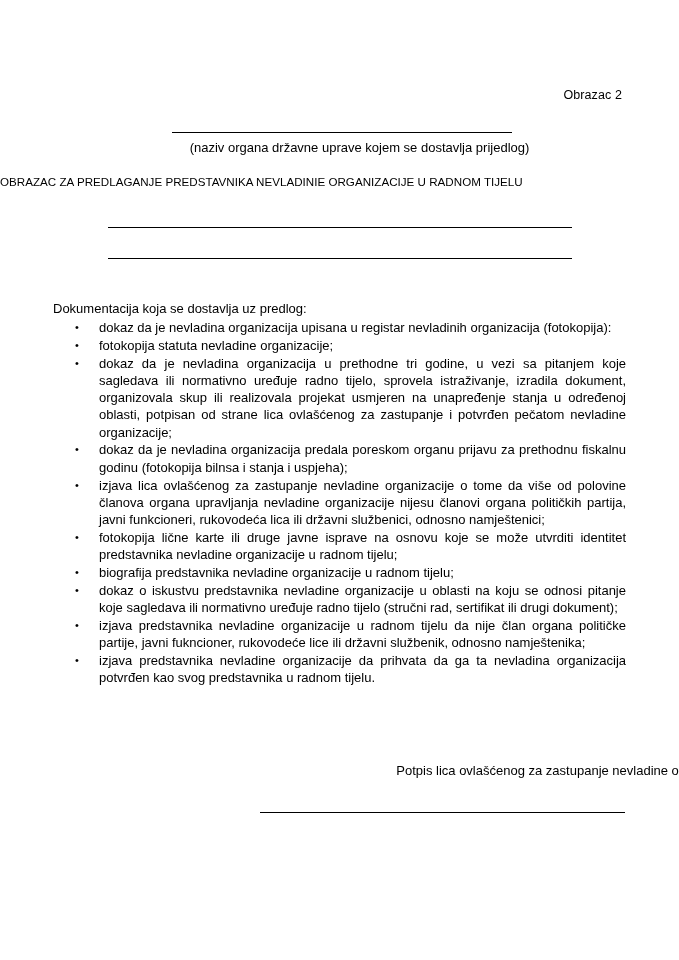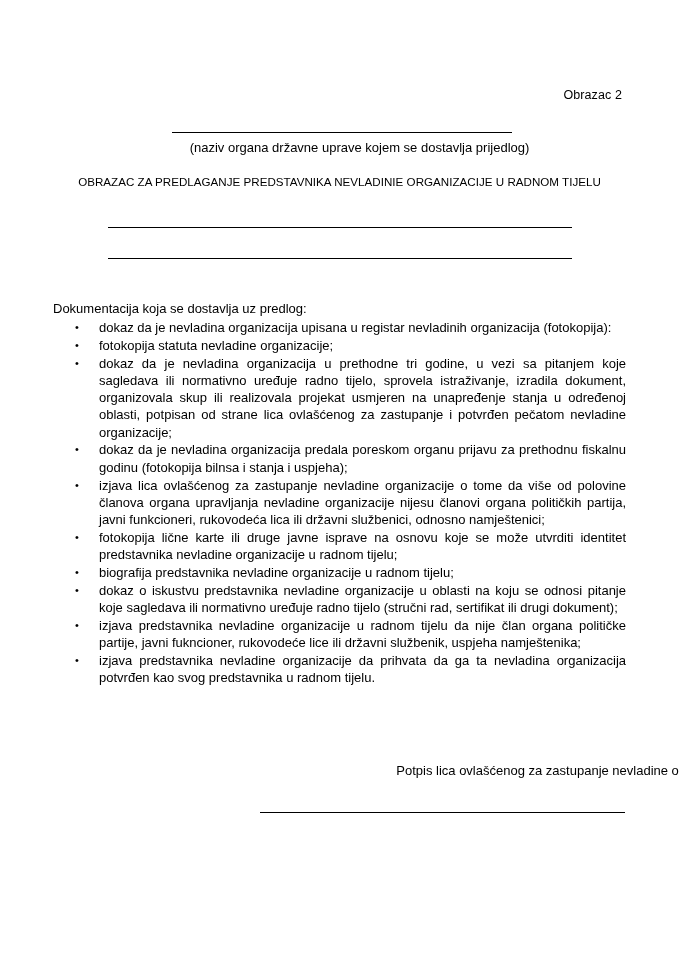--- a/index.html
+++ b/index.html
@@ -49,21 +49,20 @@
     text-align: center;
   }
   .caption-authority { top: 140px; left: 0; width: 679px; padding-left: 20px; }
   .caption-body      { top: 264px; left: 0; width: 679px; }
 
   .doc-title {
     position: absolute;
     top: 175px;
     left: 0;
     width: 679px;
-    text-align: center;
     font-size: 11.6px;
     letter-spacing: 0.02px;
     white-space: nowrap;
   }
 
   
   .intro {
     position: absolute;
     top: 301px;
     left: 53px;
@@ -162,21 +161,21 @@
     <li>
       <span class="bullet">•</span>
       <span class="item-text">biografija predstavnika nevladine organizacije u radnom tijelu;</span>
     </li>
     <li>
       <span class="bullet">•</span>
       <span class="item-text">dokaz o iskustvu predstavnika nevladine organizacije u oblasti na koju se odnosi pitanje koje sagledava ili normativno uređuje radno tijelo (stručni rad, sertifikat ili drugi dokument);</span>
     </li>
     <li>
       <span class="bullet">•</span>
-      <span class="item-text">izjava predstavnika nevladine organizacije u radnom tijelu da nije član organa političke partije, javni fukncioner, rukovodeće lice ili državni službenik, uspjeha namještenika;</span>
+      <span class="item-text">izjava predstavnika nevladine organizacije u radnom tijelu da nije član organa političke partije, javni fukncioner, rukovodeće lice ili državni službenik, odnosno namještenika;</span>
     </li>
     <li>
       <span class="bullet">•</span>
       <span class="item-text">izjava predstavnika nevladine organizacije da prihvata da ga ta nevladina organizacija potvrđen kao svog predstavnika u radnom tijelu.</span>
     </li>
   </ul>
 
   <div class="signature-label">
     <span class="inner">Potpis lica ovlašćenog za zastupanje nevladine organizacije</span>
   </div>

